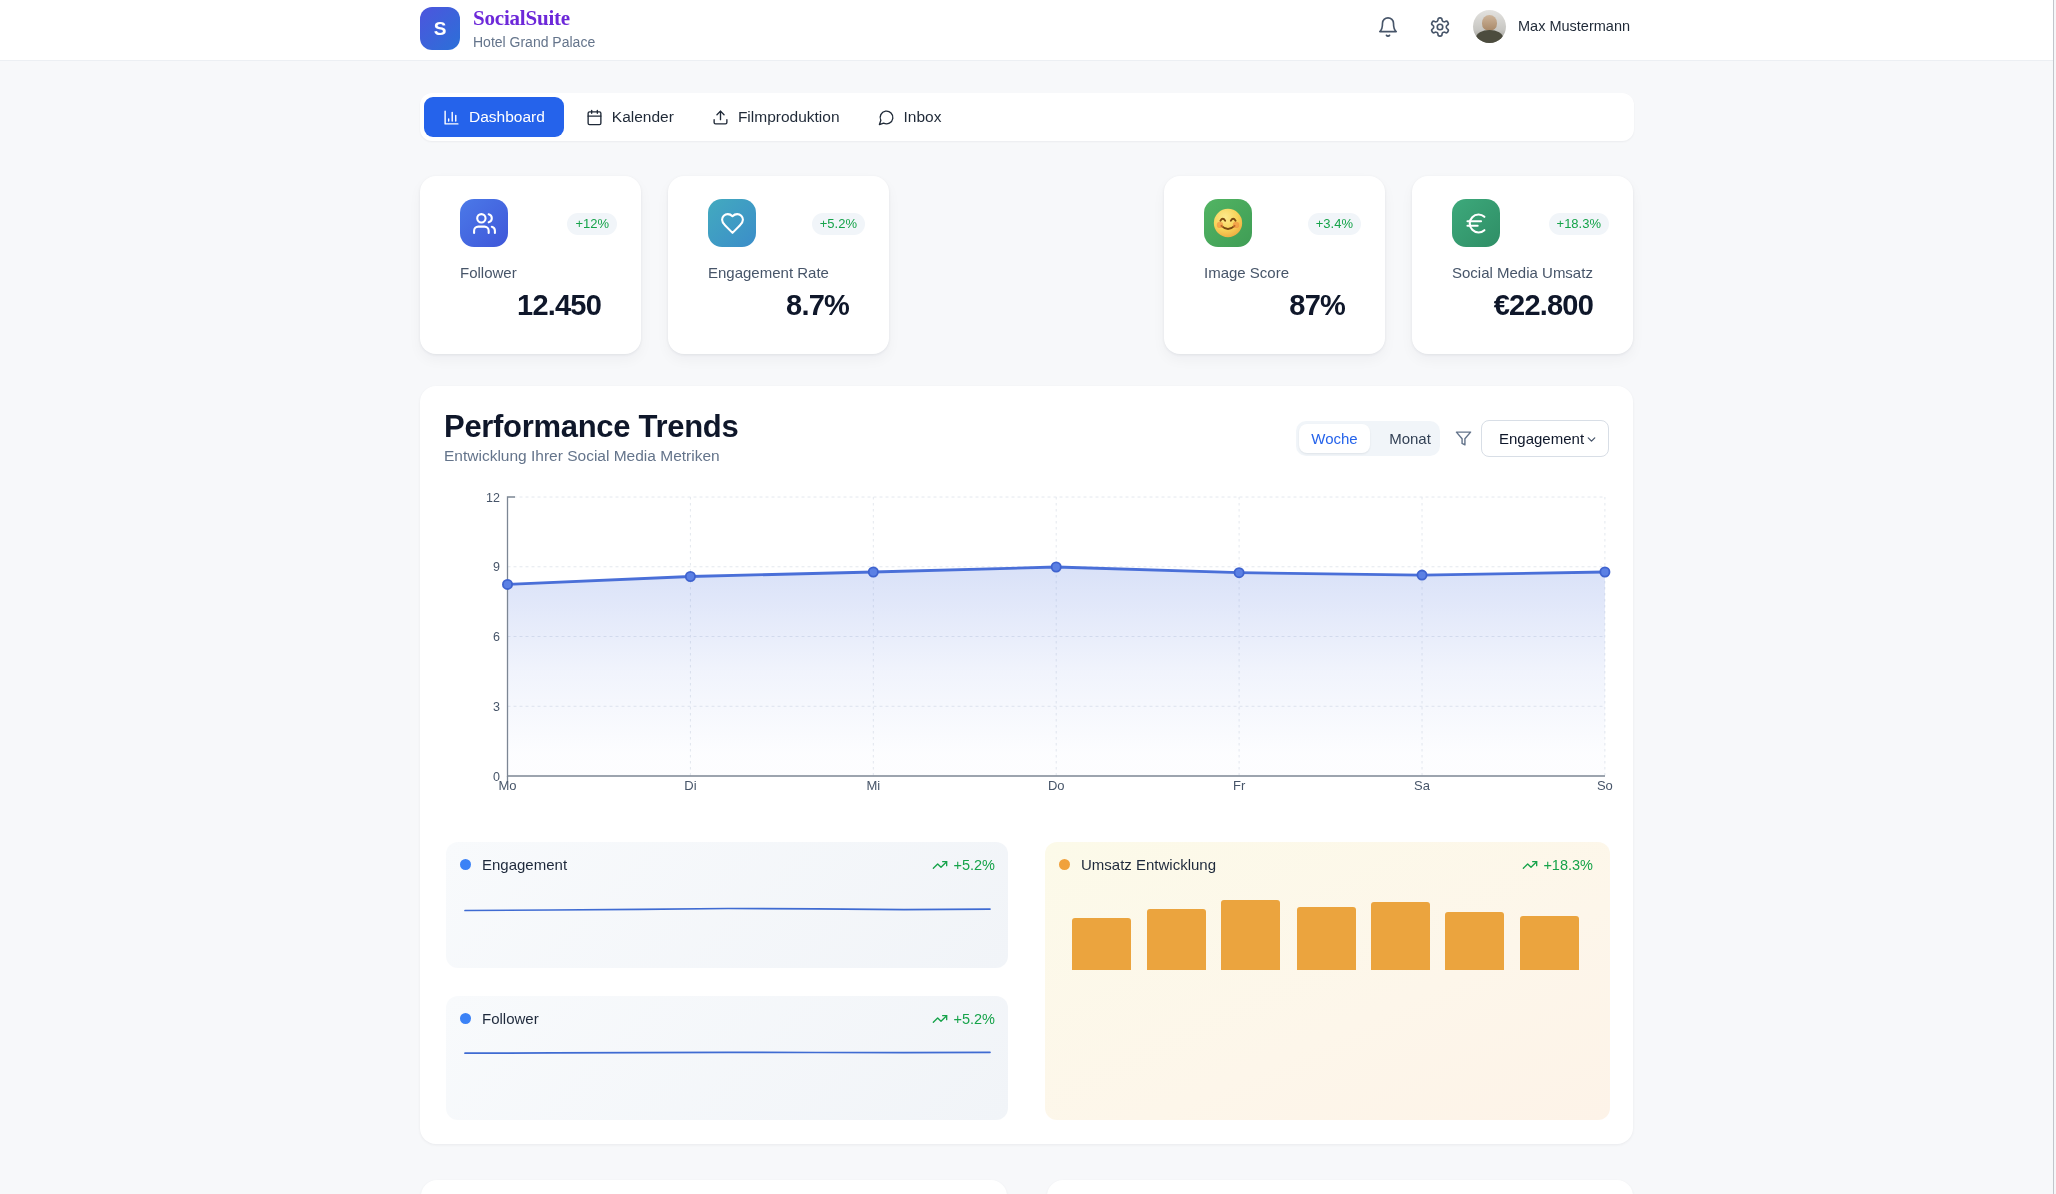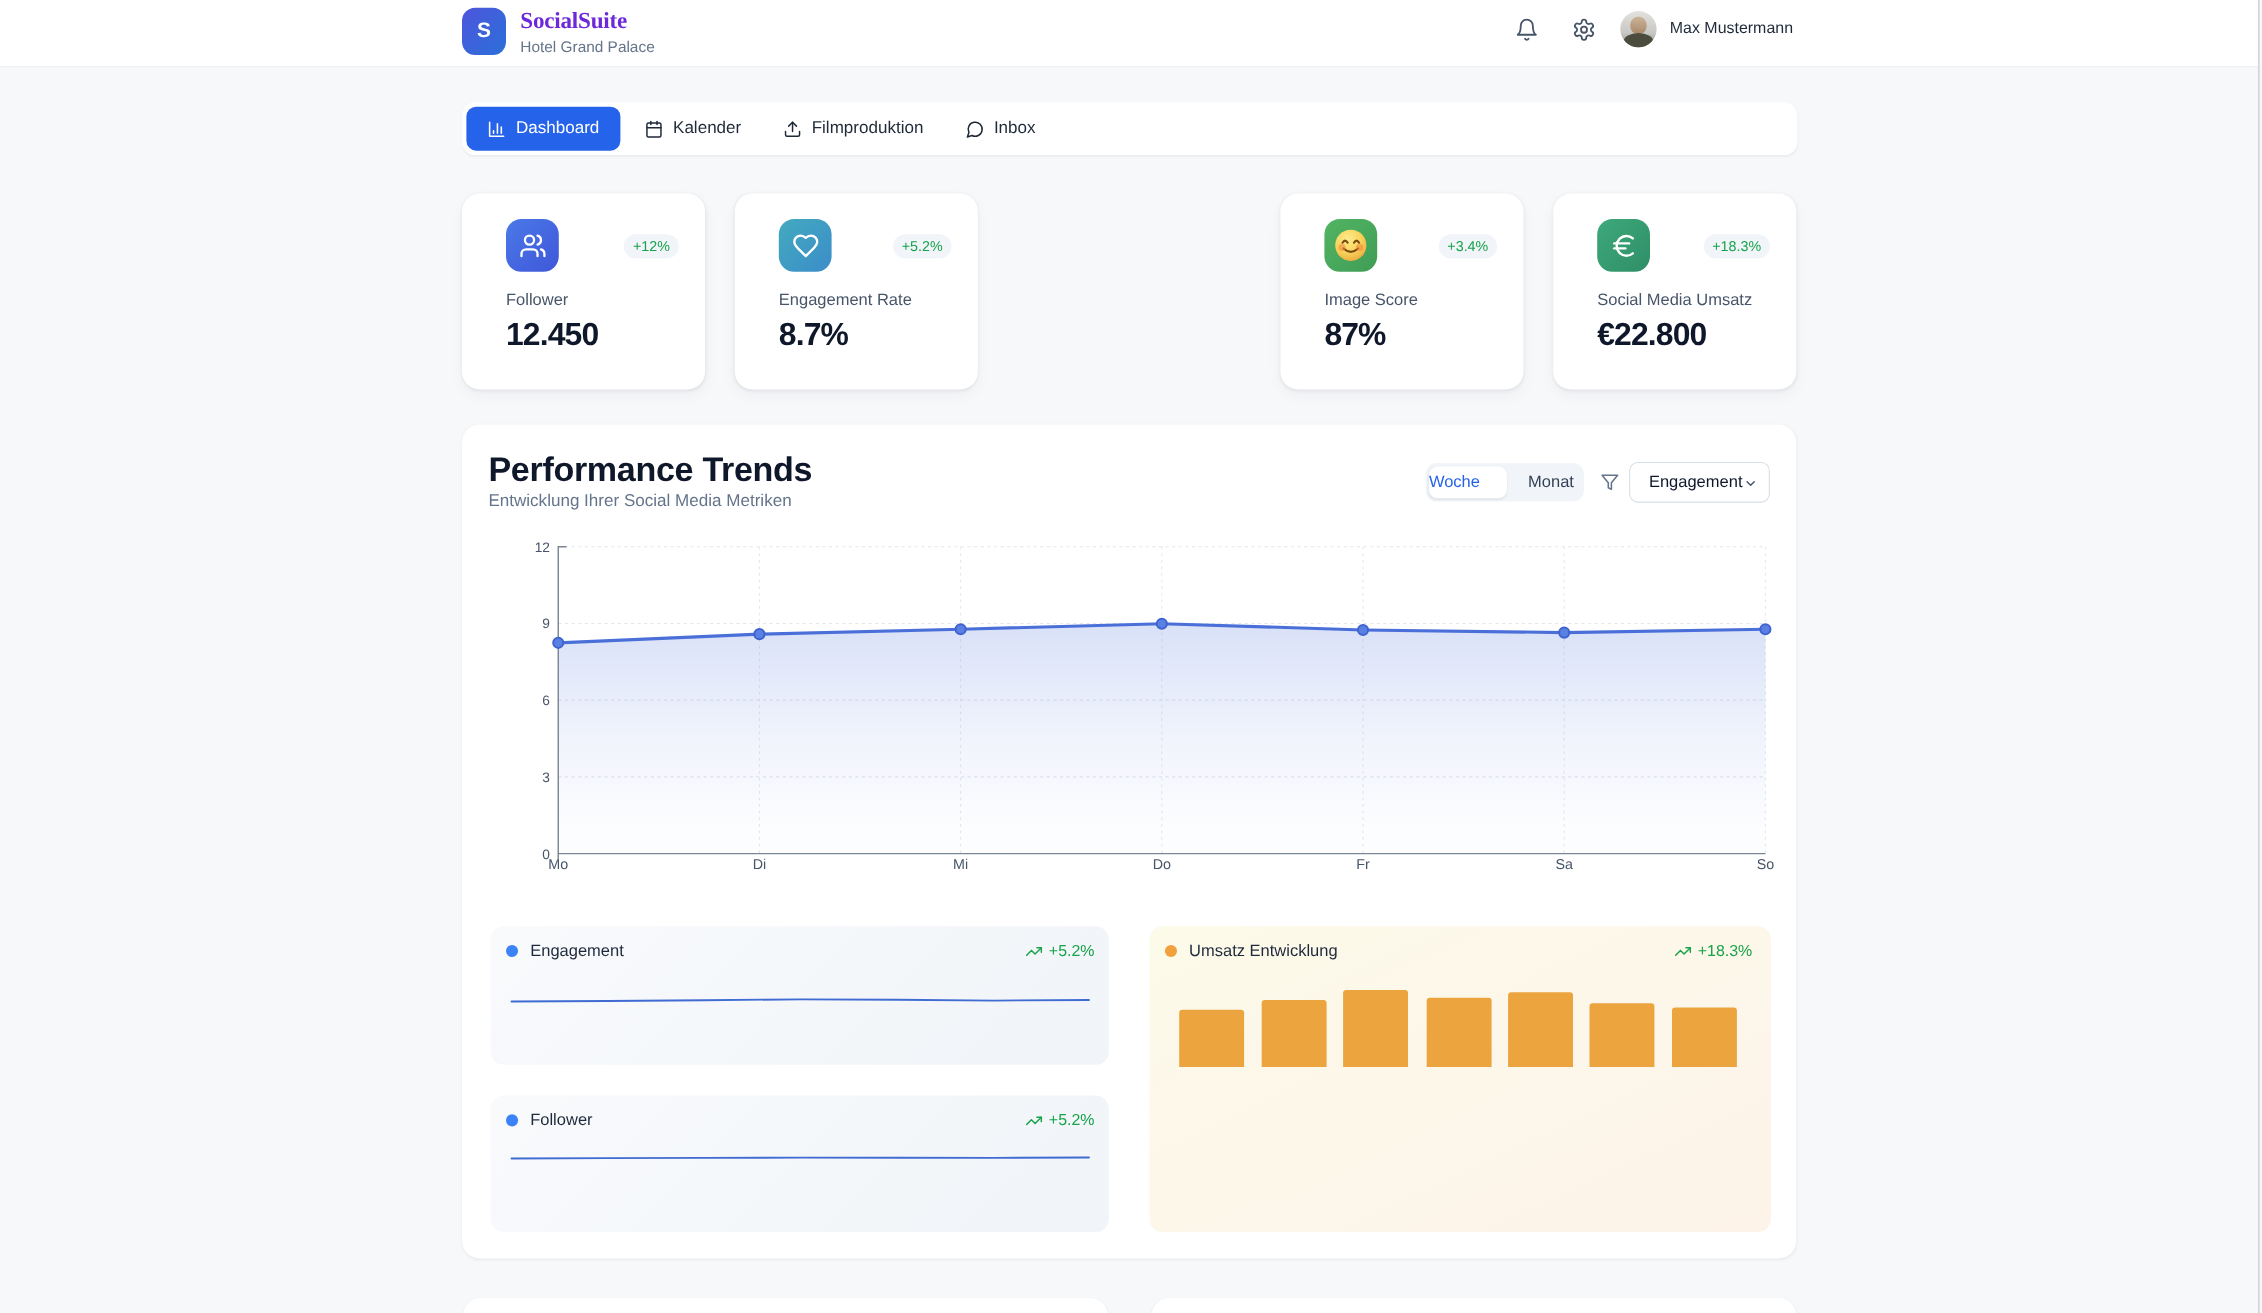--- a/index.html
+++ b/index.html
@@ -32,30 +32,30 @@
   .tab svg { margin-right:9px; }
   .tab.active { background:#2563eb; color:#fff; }
 
   
   .scard { top:176px; width:221px; height:178px; background:#fff; border-radius:16px;
            box-shadow:0 1px 3px rgba(15,23,42,.07), 0 6px 14px rgba(15,23,42,.04); padding:23px 40px; position:absolute; }
   .sicon { width:48px; height:48px; border-radius:14px; display:flex; align-items:center; justify-content:center; }
   .spill { position:absolute; top:37px; right:24px; height:22px; line-height:22px; padding:0 8px;
            background:#f1f5f9; border-radius:11px; font-size:13px; font-weight:500; color:#16a34a; }
   .slabel { margin-top:17px; font-size:15px; color:#475569; }
-  .svalue { margin-top:8px; font-size:29px; font-weight:bold; color:#0f172a; letter-spacing:-0.8px; }
+  .svalue { margin-top:8px; font-size:29px; font-weight:bold; color:#0f172a; letter-spacing:-0.8px;text-align:right; }
 
   
   #perf { left:420px; top:386px; width:1213px; height:758px; background:#fff; border-radius:16px;
           box-shadow:0 1px 3px rgba(15,23,42,.06); position:absolute; }
   #perf h2 { position:absolute; left:24px; top:23px; font-size:31px; font-weight:bold; color:#0f172a; letter-spacing:-0.3px;}
   #perf .sub { position:absolute; left:24px; top:61px; font-size:15.5px; color:#64748b; }
   #seg { left:876px; top:35px; width:144px; height:35px; background:#f1f5f9; border-radius:10px; position:absolute; }
   #seg .chip { position:absolute; left:3px; top:3px; width:71px; height:29px; background:#fff; border-radius:8px;
-               box-shadow:0 1px 2px rgba(15,23,42,.08); text-align:left; line-height:29px; font-size:15px; font-weight:500; color:#2563eb; }
+               box-shadow:0 1px 2px rgba(15,23,42,.08); text-align:center; line-height:29px; font-size:15px; font-weight:500; color:#2563eb; }
   #seg .off { position:absolute; left:88px; top:3px; width:52px; height:29px; text-align:center; line-height:29px; font-size:15px; color:#334155; }
   #funnel { left:1035px; top:44px; position:absolute; color:#64748b; }
   #dd { left:1061px; top:34px; width:128px; height:37px; background:#fff; border:1px solid #d8dee6; border-radius:8px; position:absolute; }
   #dd .txt { position:absolute; left:17px; top:9px; font-size:15px; color:#0f172a; }
   #dd svg { position:absolute; right:10px; top:12px; color:#475569; }
 
   .subcard { position:absolute; border-radius:12px; }
   .sc-gray { background:linear-gradient(135deg,#f8fafc 0%,#f1f4f8 100%); }
   .sc-row { position:absolute; left:14px; top:14px; display:flex; align-items:center; }
   .dot { width:11px; height:11px; border-radius:50%; margin-right:11px; }

